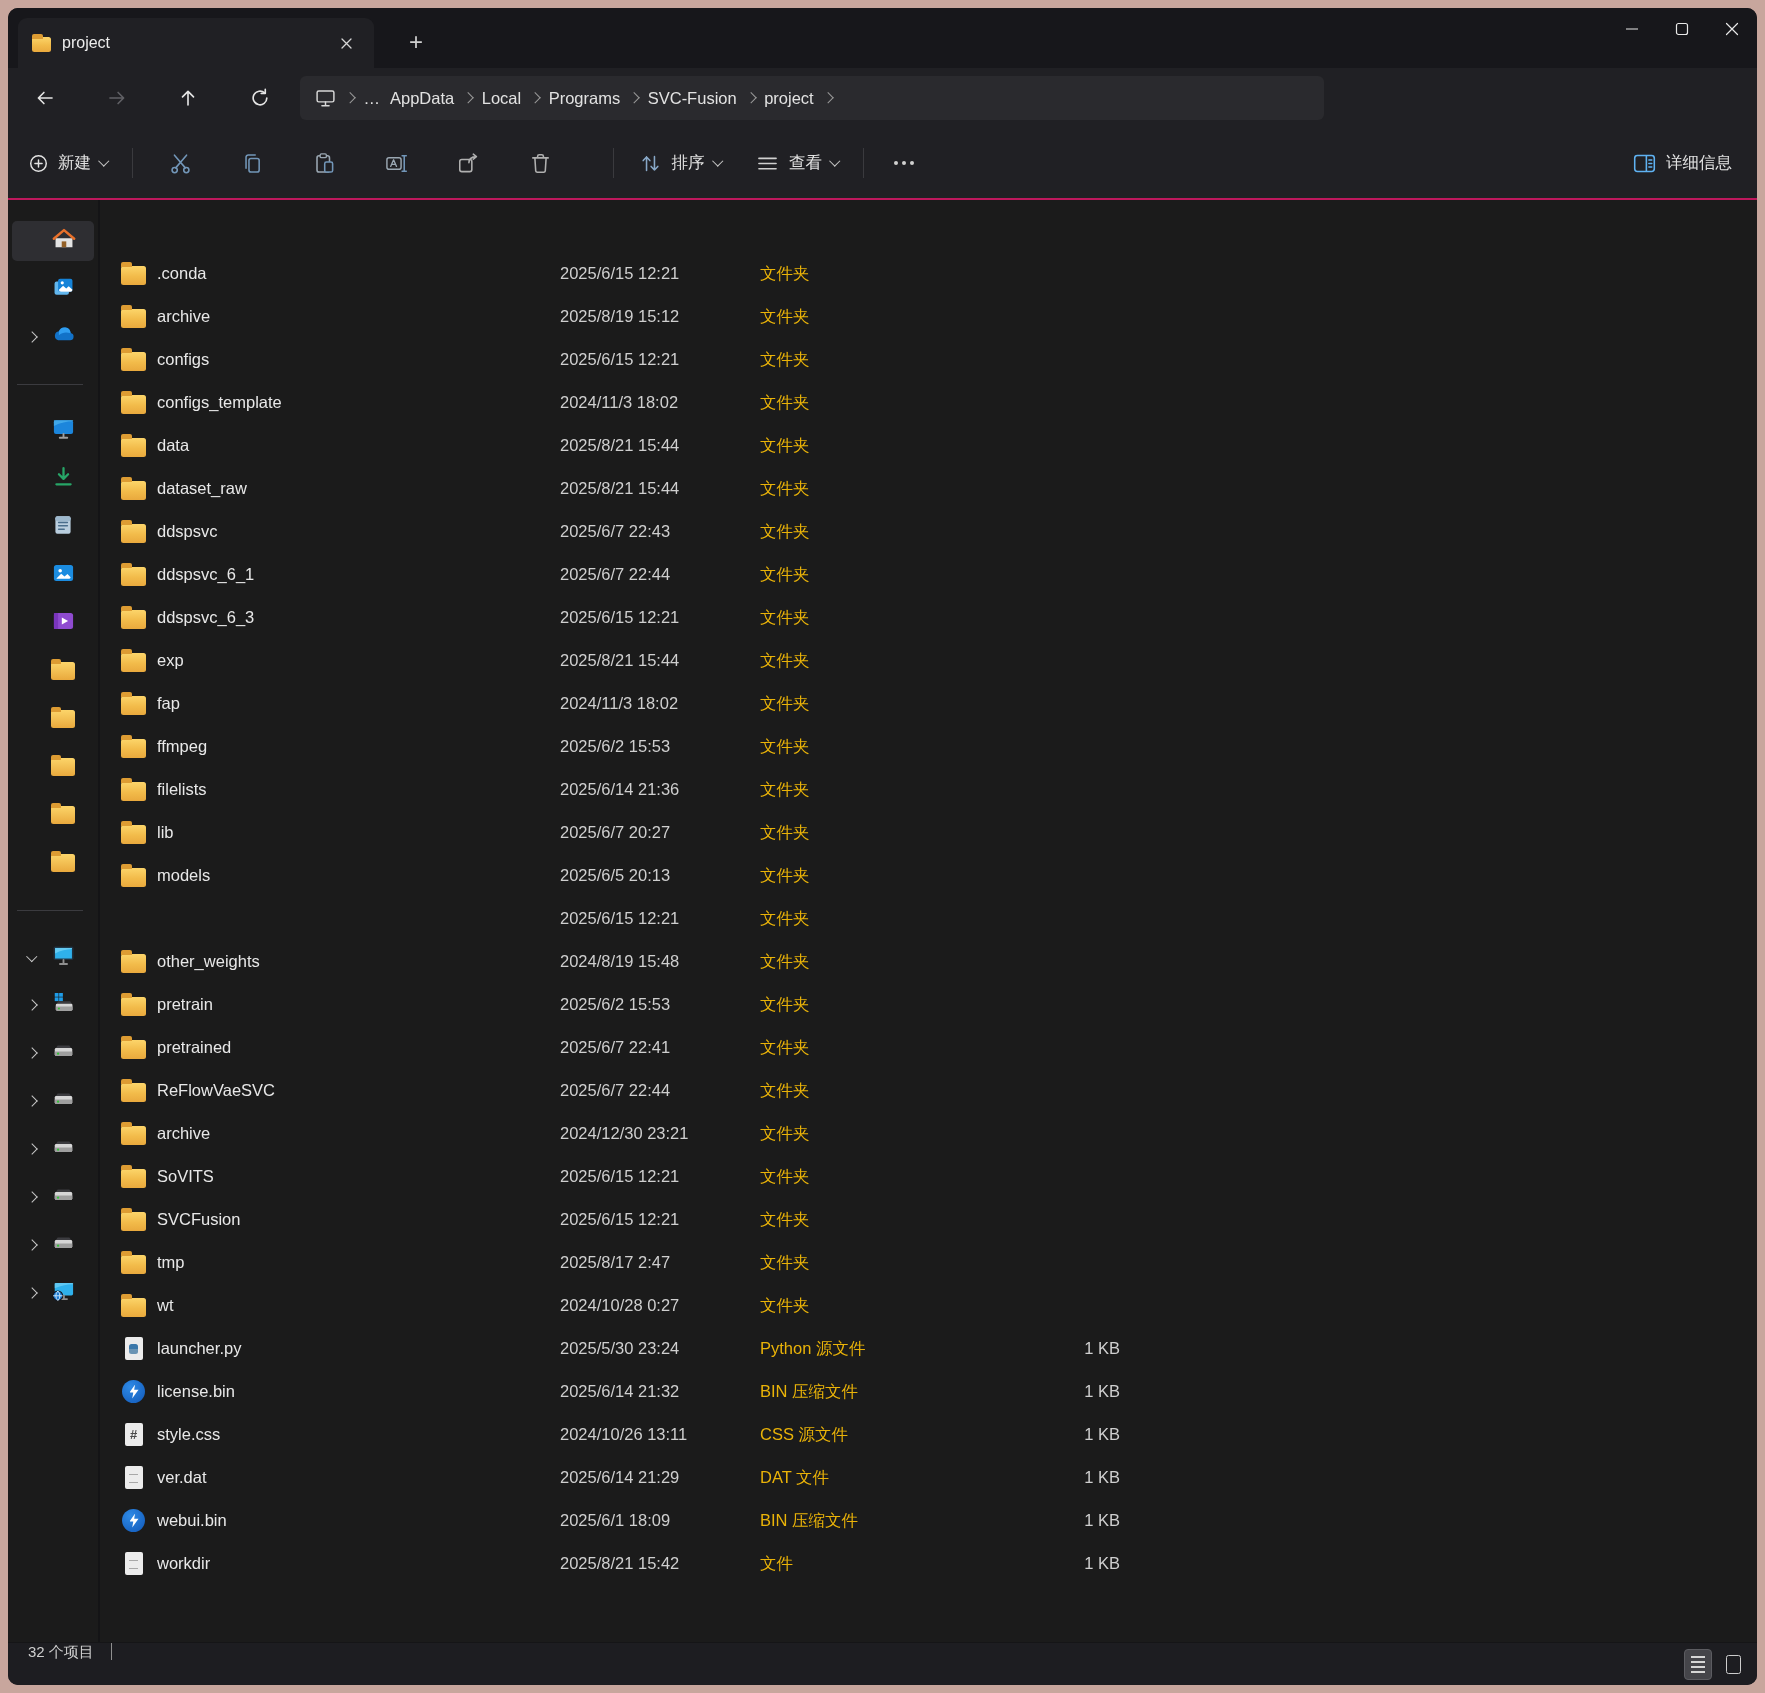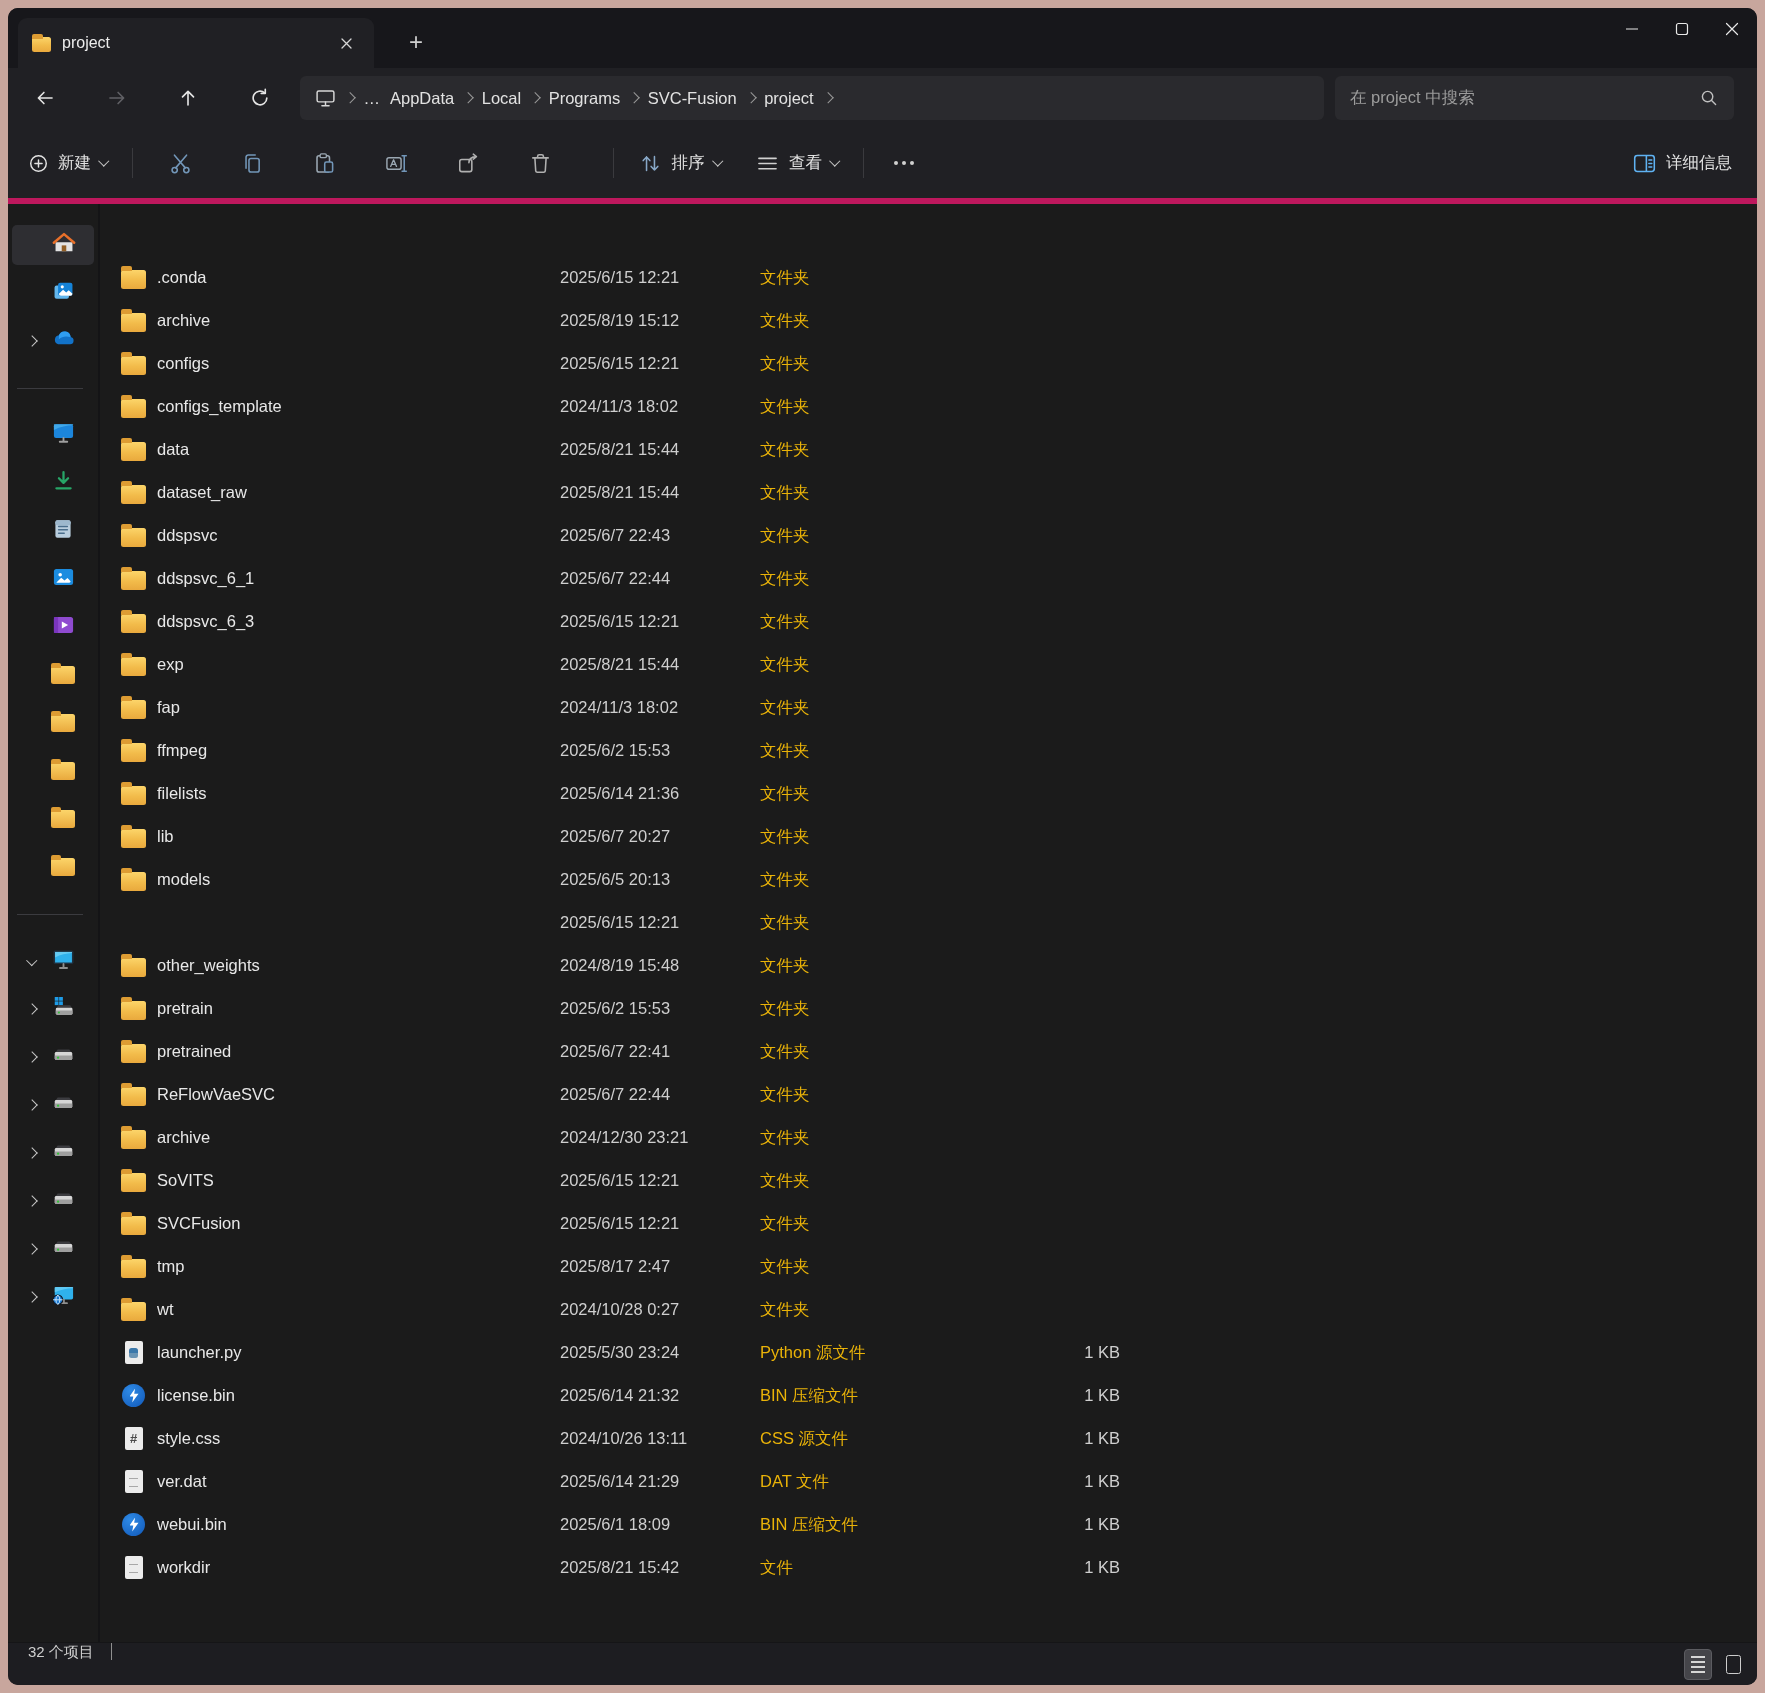--- a/index.html
+++ b/index.html
@@ -28,21 +28,21 @@
   .chev{display:inline-block;width:6.5px;height:6.5px;border-right:1.5px solid #9a9a9a;
         border-bottom:1.5px solid #9a9a9a;flex:0 0 auto}
   .chev.r{transform:rotate(-45deg)}
   .chev.d{transform:rotate(45deg);margin-top:-4px}
   .chev.lite{border-color:#c8c8c8}
   .searchbox{position:absolute;left:1327px;top:8px;width:399px;height:44px;background:#2a2a2e;
              border-radius:6px;display:flex;align-items:center;padding:0 15px;color:#9c9c9c;
              font-size:16.5px;box-sizing:border-box}
   .searchbox .sci{margin-left:auto}
   
-  .toolbar{height:70px;background:#202024;border-bottom:6px solid #be185d;display:flex;
+  .toolbar{height:70px;background:#202024;border-bottom:2px solid #be185d;display:flex;
            align-items:center;padding:0 20px;position:relative;flex:0 0 auto;color:#e2e2e2;font-size:16.5px}
   .tgroup{display:flex;align-items:center;gap:9px}
   .vsep{width:1px;height:30px;background:#3a3a3e;margin:0 24px;flex:0 0 auto}
   .tbtn{width:48px;height:44px;display:flex;align-items:center;justify-content:center;margin-right:24px;border-radius:5px}
   .tbtn:last-of-type{margin-right:0}
   .tbi{width:25px;height:25px}
   .dots{display:flex;gap:4px;margin-left:6px}
   .dots i{width:4px;height:4px;border-radius:50%;background:#d0d0d0}
   .details-btn{position:absolute;right:25px;top:0;height:100%;display:flex;align-items:center;gap:9px}
   
@@ -174,27 +174,20 @@
         <span class="chev r"></span>
         <span class="crumb">Local</span>
         <span class="chev r"></span>
         <span class="crumb">Programs</span>
         <span class="chev r"></span>
         <span class="crumb">SVC-Fusion</span>
         <span class="chev r"></span>
         <span class="crumb">project</span>
         <span class="chev r"></span>
       </div>
-    <div class="searchbox">
-      <span>在 project 中搜索</span>
-      <svg class="sci" width="20" height="20" viewBox="0 0 20 20">
-          <circle cx="8.6" cy="8.6" r="5.2" fill="none" stroke="#c0c0c0" stroke-width="1.4"></circle>
-          <path d="M12.6 12.6 L16.6 16.6" stroke="#c0c0c0" stroke-width="1.4" stroke-linecap="round"></path>
-        </svg>
-    </div>
   </div>
 
   <div class="toolbar">
     <div class="tgroup">
       <svg width="21" height="21" viewBox="0 0 20 20">
           <circle cx="10" cy="10" r="7.4" fill="none" stroke="#e2e2e2" stroke-width="1.4"></circle>
           <path d="M10 6.6 V13.4 M6.6 10 H13.4" stroke="#e2e2e2" stroke-width="1.4" stroke-linecap="round"></path>
         </svg>
       <span>新建</span>
       <span class="chev d lite"></span>

